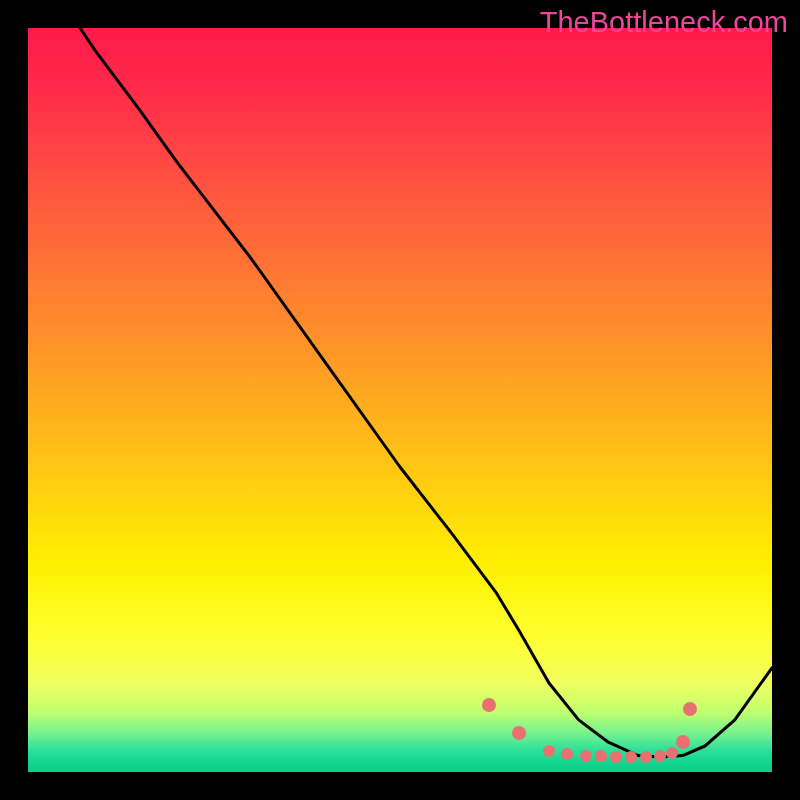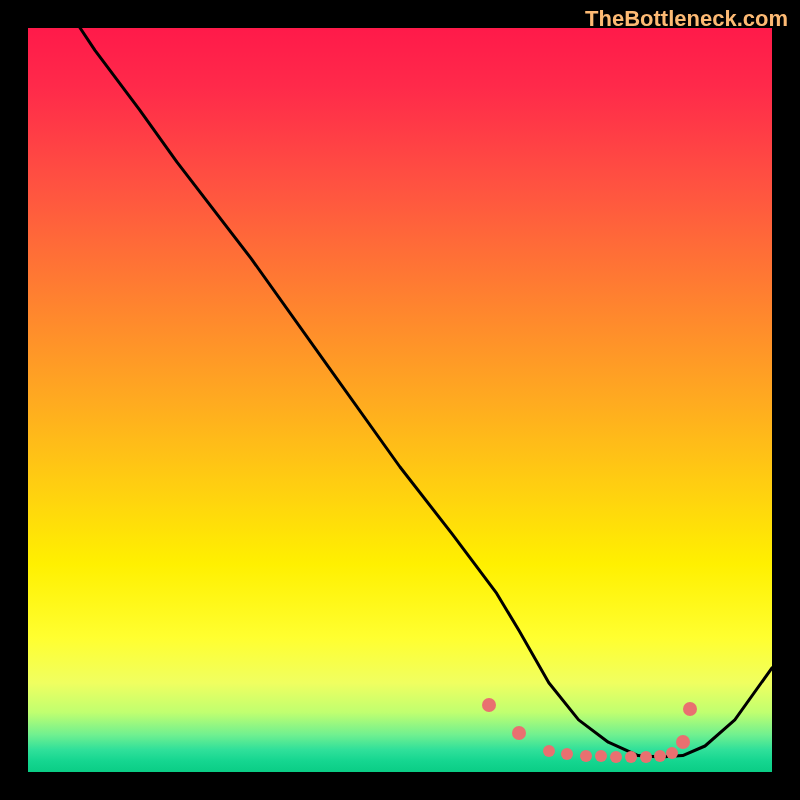--- a/index.html
+++ b/index.html
@@ -8,23 +8,23 @@
     height: 800px;
     background: #000;
     position: relative;
     font-family: Arial, sans-serif;
     overflow: hidden;
   }
   .watermark {
     position: absolute;
     top: 6px;
     right: 12px;
-    color: #fdba74;
-    font-size: 22px;
-    font-weight: 700;
+    color: #ec4899;
+    font-size: 29px;
+    font-weight: 400;
     z-index: 10;
   }
   .plot-area {
     position: absolute;
     left: 28px;
     top: 28px;
     width: 744px;
     height: 744px;
     overflow: hidden;
   }

